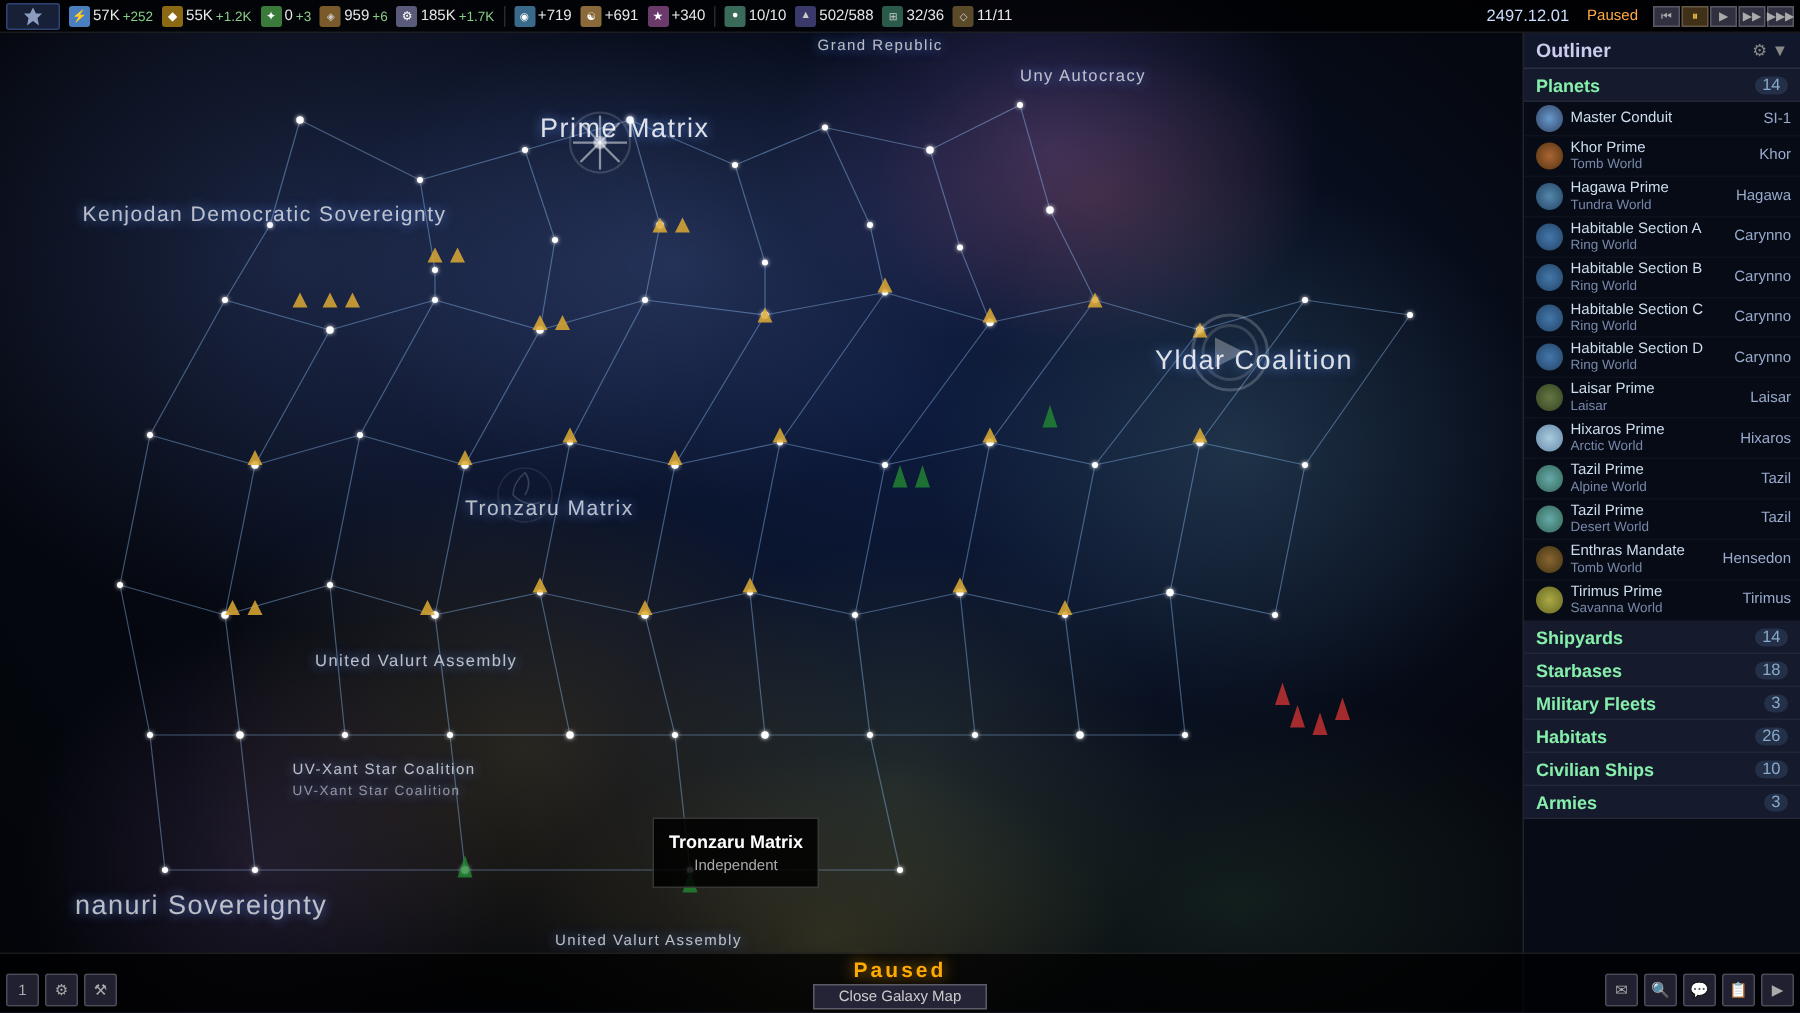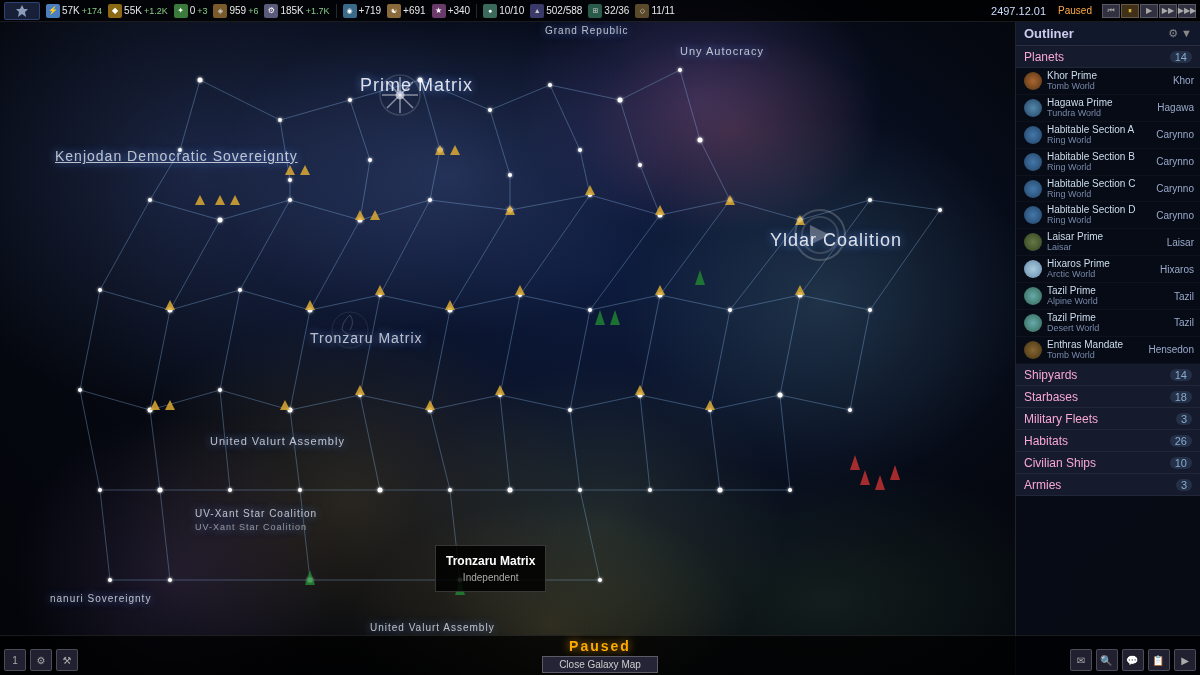--- a/index.html
+++ b/index.html
@@ -228,23 +228,23 @@
       display: flex;
       align-items: center;
       justify-content: space-between;
       padding: 4px 8px 3px;
       background: rgba(25,30,50,0.8);
       border-bottom: 1px solid rgba(255,255,255,0.06);
       cursor: pointer;
     }
 
     .section-name {
-      color: #f9a8d4;
+      color: #86efac;
       font-size: 12px;
-      font-weight: 400;
+      font-weight: 700;
     }
 
     .section-count {
       color: #88aacc;
       font-size: 11px;
       background: rgba(50,70,100,0.5);
       padding: 0 5px;
       border-radius: 8px;
     }
 
@@ -600,33 +600,33 @@
 
     <g transform="translate(350,330)" fill="none" stroke="rgba(255,255,255,0.3)" stroke-width="1">
       <circle r="18" opacity="0.3"></circle>
       <path d="M0,0 Q5,-8 0,-15 Q-8,-8 -8,0 Q0,8 10,5" opacity="0.6"></path>
     </g>
 
   </svg>
 
   <div class="faction-label large" style="left:360px; top:75px;">Prime Matrix</div>
 
-  <div class="faction-label" style="left:55px; top:148px; font-size:14px;text-decoration:underline;">Kenjodan Democratic Sovereignty</div>
+  <div class="faction-label" style="left:55px; top:134px; font-size:14px;">Kenjodan Democratic Sovereignty</div>
 
   <div class="faction-label large" style="left:770px; top:230px;">Yldar Coalition</div>
 
   <div class="faction-label" style="left:310px; top:330px; font-size:14px;">Tronzaru Matrix</div>
 
   <div class="faction-label" style="left:210px; top:435px; font-size:11px;">United Valurt Assembly</div>
 
   <div class="faction-label" style="left:195px; top:508px; font-size:10px;">UV-Xant Star Coalition</div>
 
   <div class="faction-label" style="left:195px; top:522px; font-size:9px; color:rgba(255,255,255,0.5);">UV-Xant Star Coalition</div>
 
-  <div class="faction-label" style="left:50px; top:593px; font-size:10px;">nanuri Sovereignty</div>
+  <div class="faction-label" style="left:50px; top:593px; font-size:18px;">nanuri Sovereignty</div>
 
   <div class="faction-label" style="left:370px; top:622px; font-size:10px;">United Valurt Assembly</div>
 
   <div class="faction-label" style="left:680px; top:45px; font-size:11px;">Uny Autocracy</div>
 
   <div class="faction-label" style="left:545px; top:25px; font-size:10px;">Grand Republic</div>
 
   <div id="map-tooltip" style="left:435px; top:545px;">
     <div style="color:white; font-size:12px; font-weight:bold;">Tronzaru Matrix</div>
     <div style="color:#aaaaaa; font-size:10px;">Independent</div>
@@ -637,21 +637,21 @@
 <div id="top-bar">
   <div style="width:36px; height:18px; background:rgba(30,40,70,0.8); border:1px solid rgba(100,150,255,0.3); border-radius:2px; display:flex; align-items:center; justify-content:center; cursor:pointer;">
     <svg width="14" height="14" viewBox="0 0 14 14">
       <polygon points="7,1 9,5 13,5 10,8 11,13 7,10 3,13 4,8 1,5 5,5" fill="#aabbdd" opacity="0.8"></polygon>
     </svg>
   </div>
 
   <div class="resource-item">
     <div class="resource-icon ri-energy">⚡</div>
     <span class="resource-value">57K</span>
-    <span class="resource-income">+174</span>
+    <span class="resource-income">+252</span>
   </div>
 
   <div class="resource-item">
     <div class="resource-icon ri-minerals">◆</div>
     <span class="resource-value">55K</span>
     <span class="resource-income">+1.2K</span>
   </div>
 
   <div class="resource-item">
     <div class="resource-icon ri-food" style="background:#3a7a3a; font-size:8px;">✦</div>
@@ -729,20 +729,28 @@
   <div class="outliner-header">
     <span class="outliner-title">Outliner</span>
     <span class="outliner-settings">⚙ ▼</span>
   </div>
 
   <div class="section-header">
     <span class="section-name">Planets</span>
     <span class="section-count">14</span>
   </div>
 
+  <div class="planet-item">
+    <div class="planet-icon" style="background:radial-gradient(circle, #6699cc, #334466);"></div>
+    <div class="planet-info">
+      <div class="planet-name">Master Conduit</div>
+      <div class="planet-type"></div>
+    </div>
+    <span class="planet-system">SI-1</span>
+  </div>
 
   <div class="planet-item">
     <div class="planet-icon" style="background:radial-gradient(circle, #aa6633, #553311);"></div>
     <div class="planet-info">
       <div class="planet-name">Khor Prime</div>
       <div class="planet-type">Tomb World</div>
     </div>
     <span class="planet-system">Khor</span>
   </div>
 
@@ -829,20 +837,28 @@
 
   <div class="planet-item">
     <div class="planet-icon" style="background:radial-gradient(circle, #886633, #443311);"></div>
     <div class="planet-info">
       <div class="planet-name">Enthras Mandate</div>
       <div class="planet-type">Tomb World</div>
     </div>
     <span class="planet-system">Hensedon</span>
   </div>
 
+  <div class="planet-item">
+    <div class="planet-icon" style="background:radial-gradient(circle, #aaaa44, #666622);"></div>
+    <div class="planet-info">
+      <div class="planet-name">Tirimus Prime</div>
+      <div class="planet-type">Savanna World</div>
+    </div>
+    <span class="planet-system">Tirimus</span>
+  </div>
 
 
   <div class="section-header">
     <span class="section-name">Shipyards</span>
     <span class="section-count">14</span>
   </div>
 
   <div class="section-header">
     <span class="section-name">Starbases</span>
     <span class="section-count">18</span>

